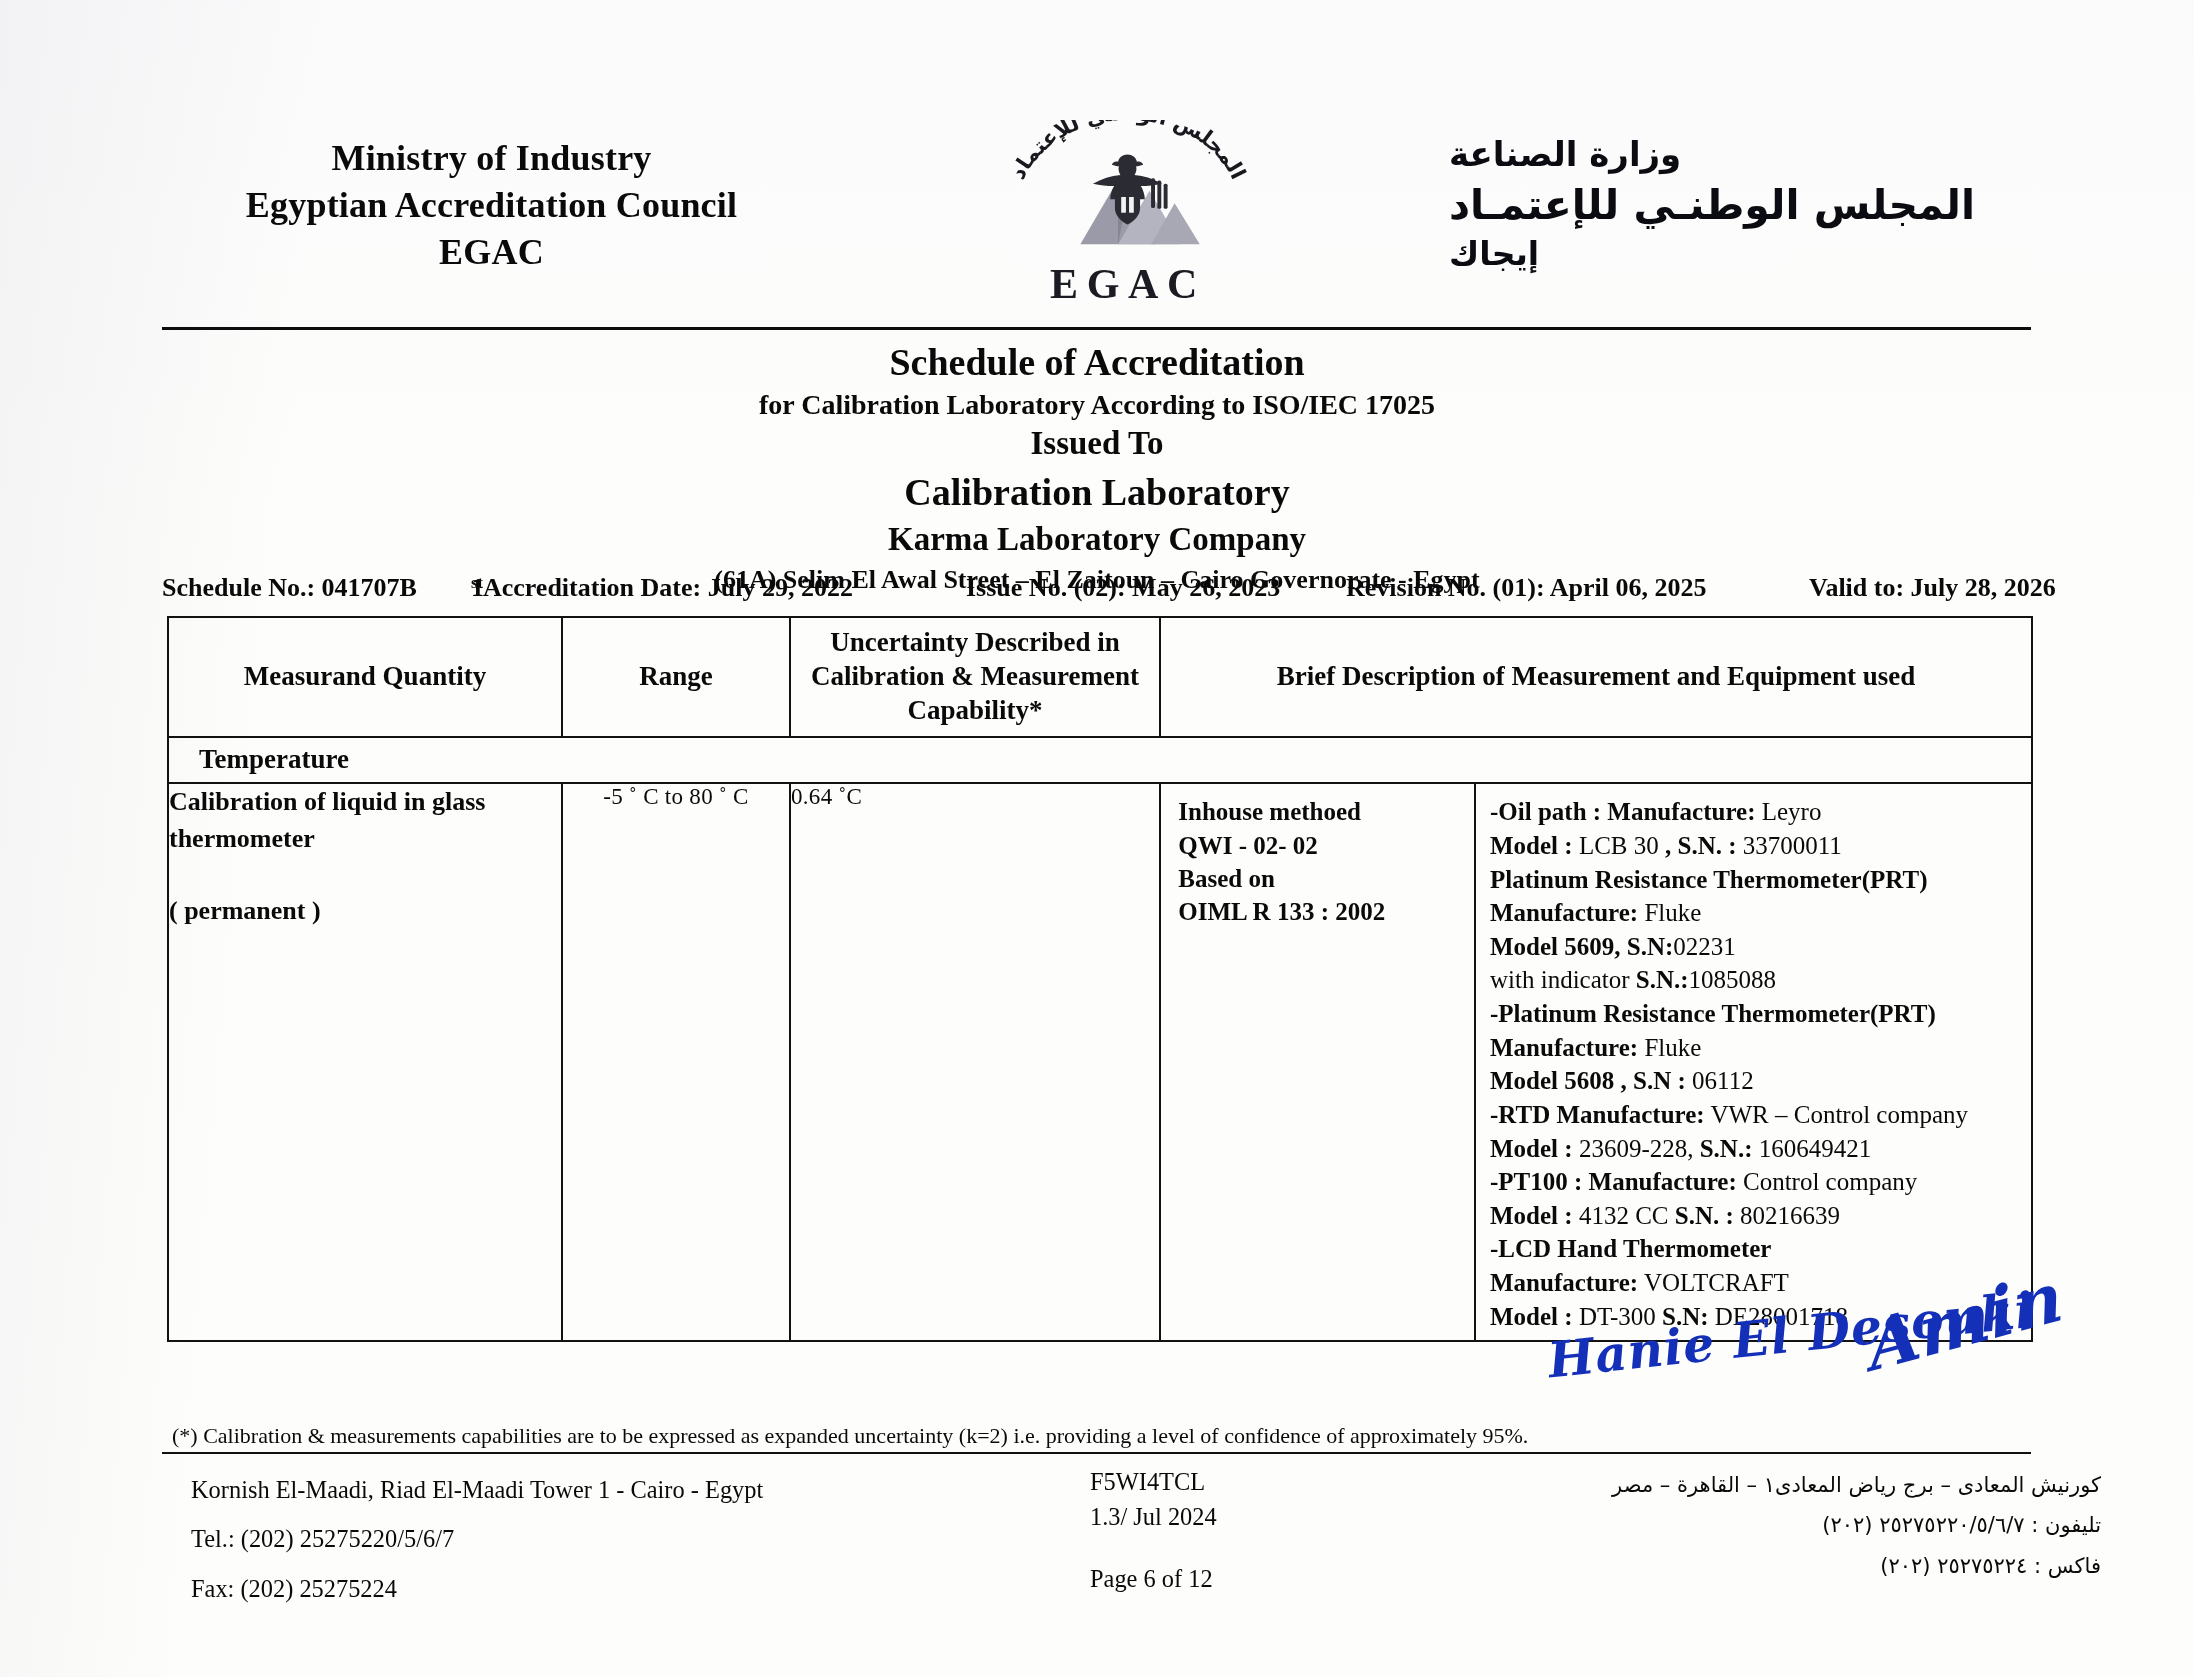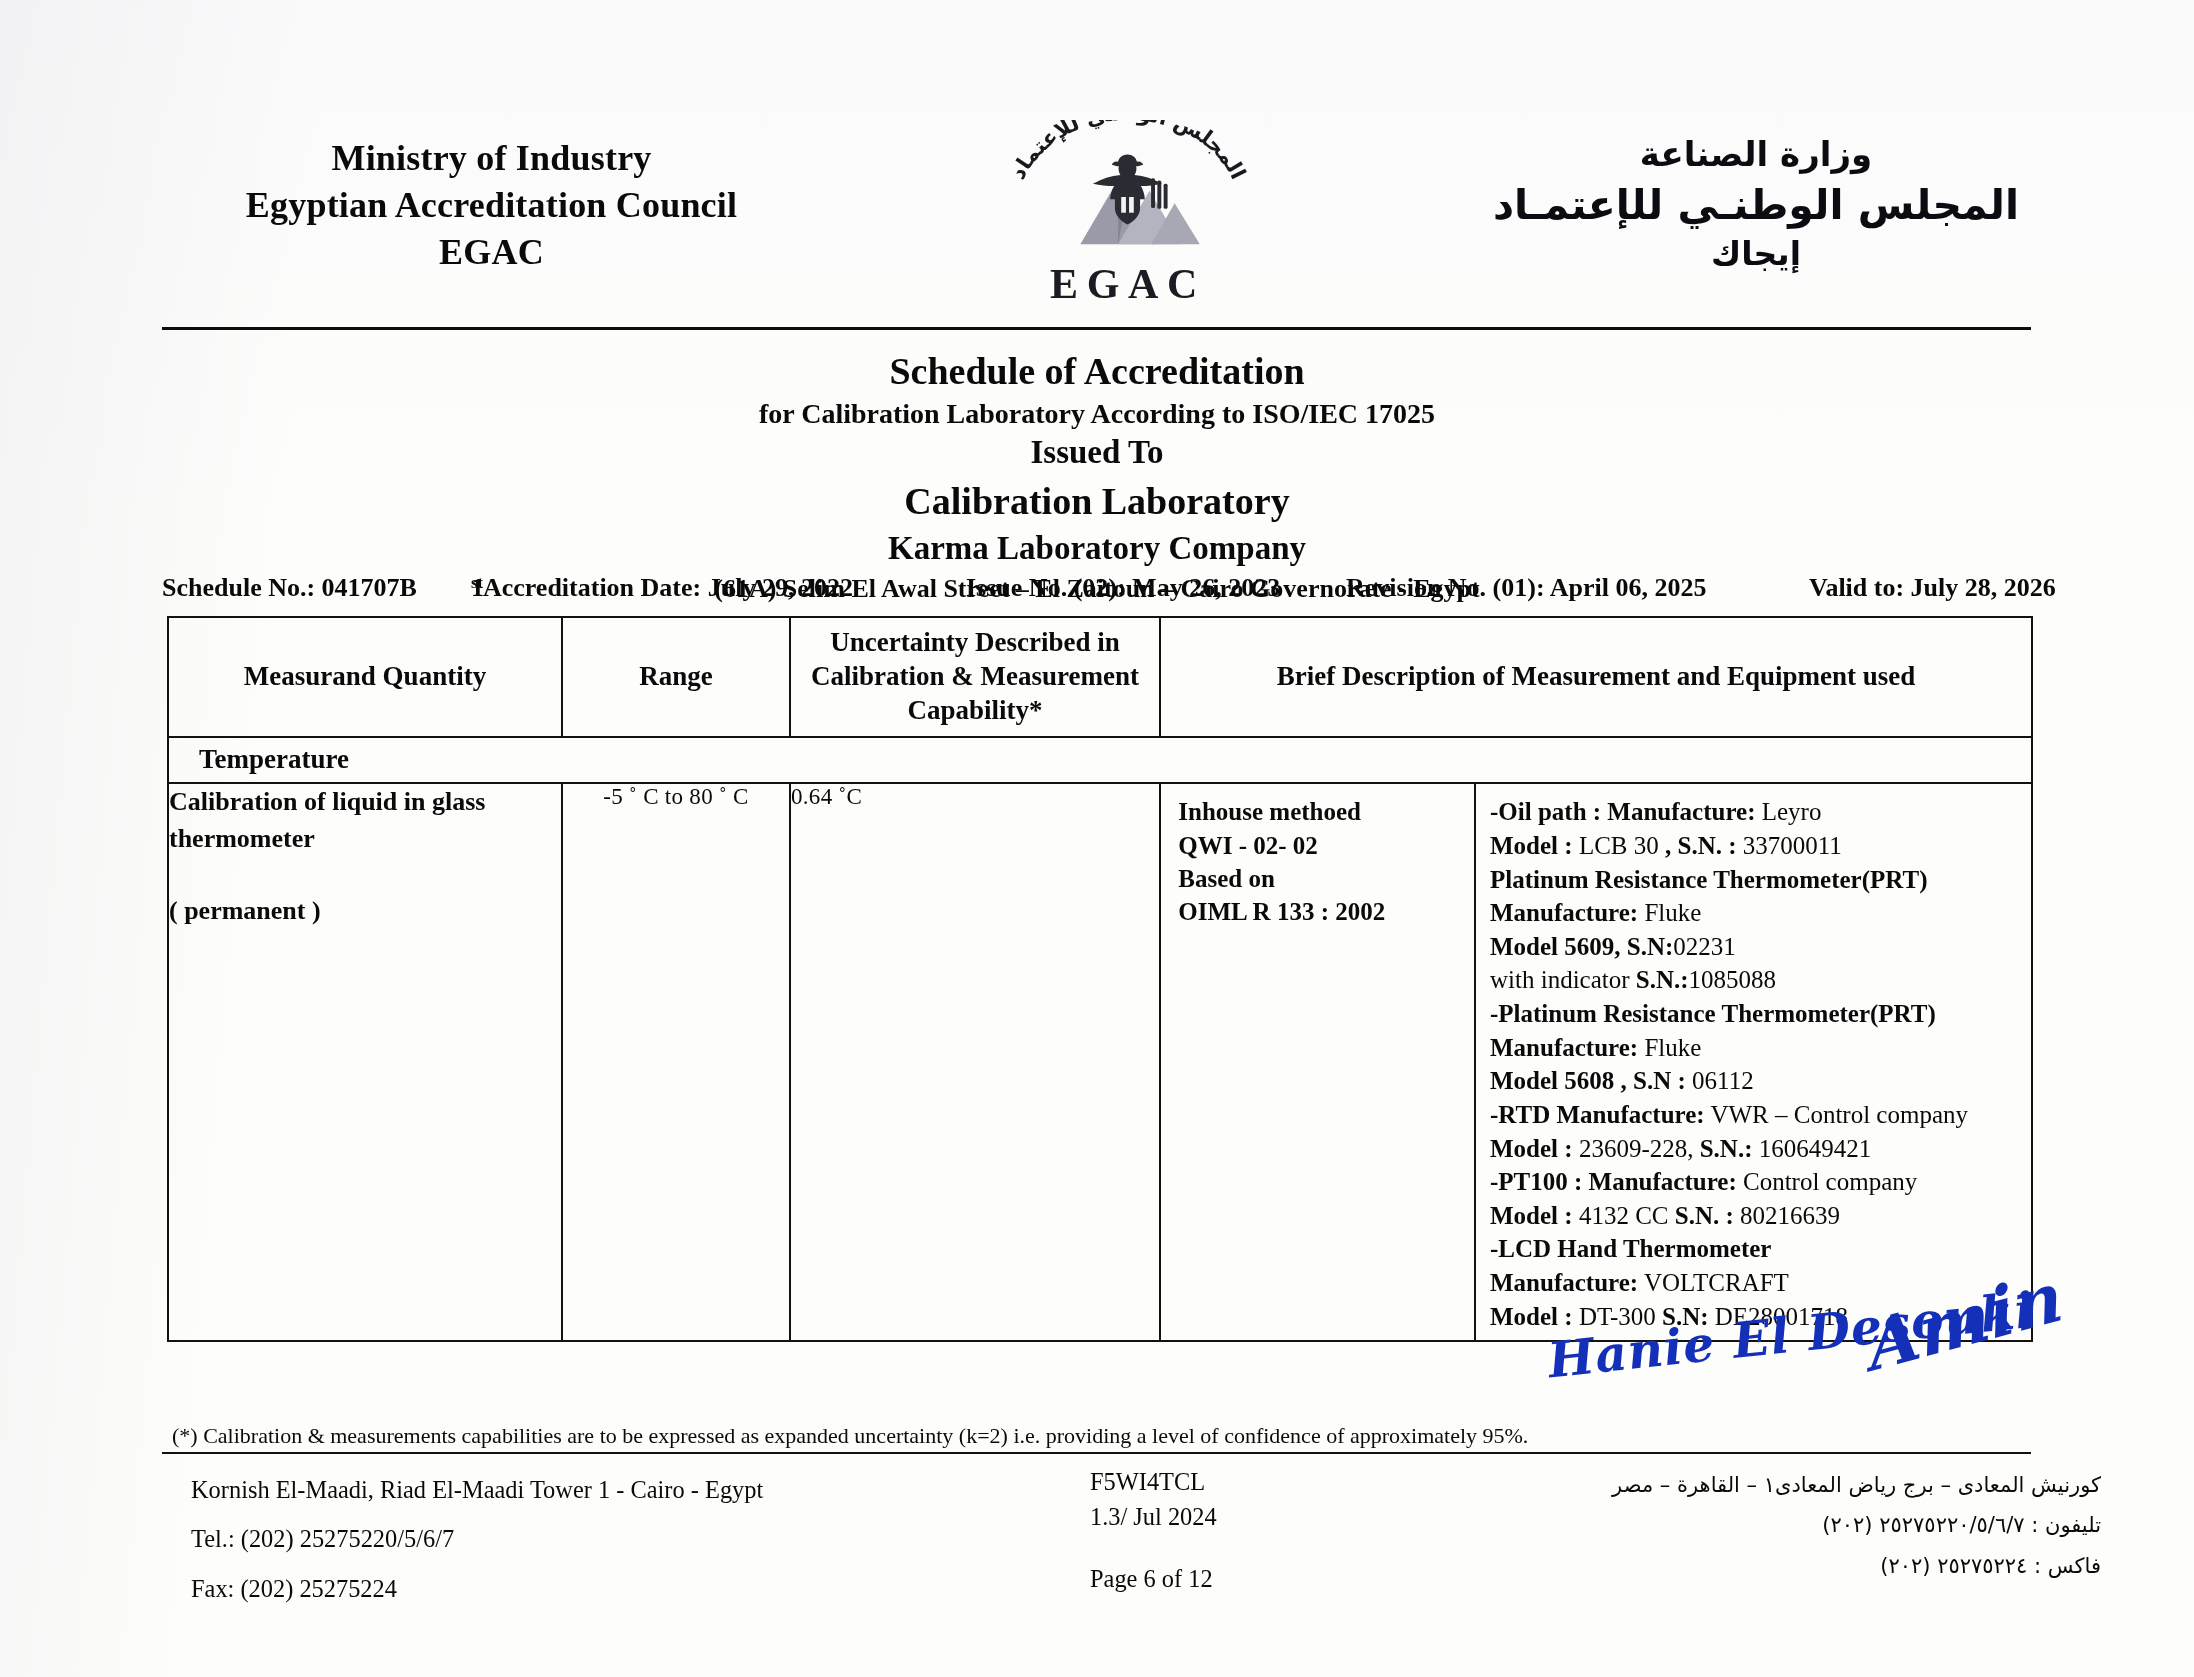--- a/index.html
+++ b/index.html
@@ -81,21 +81,21 @@
     letter-spacing: 8.7px;
     color: #1b1b23;
     font-family: "Liberation Serif", serif;
   }
 
   .arabic-block {
     position: absolute;
     right: 150px;
     top: 14px;
     width: 614px;
-    text-align: center;
+    text-align: left;
     direction: rtl;
     font-family: "DejaVu Sans", sans-serif;
     color: #0b0b12;
     line-height: 1.34;
   }
   .ar1 { font-size: 34px; font-weight: bold; }
   .ar2 { font-size: 41px; font-weight: bold; letter-spacing: 0.8px; }
   .ar3 { font-size: 33px; font-weight: bold; }
 
   .rule-top {
@@ -108,21 +108,21 @@
   }
 
   
   .title-block {
     position: absolute;
     top: 334px;
     left: 0;
     width: 2194px;
     text-align: center;
   }
-  .t-main   { font-size: 38px; font-weight: bold; margin-top: 15px; }
+  .t-main   { font-size: 38px; font-weight: bold; margin-top: 6px; }
   .t-sub    { font-size: 28px; font-weight: bold; margin-top: 4.7px; }
   .t-issued { font-size: 33px; font-weight: bold; margin-top: 4.7px; }
   .t-lab    { font-size: 38px; font-weight: bold; margin-top: 7.9px; }
   .t-comp   { font-size: 33px; font-weight: bold; margin-top: 6.3px; }
   .t-addr   { font-size: 26px; font-weight: bold; margin-top: 7.9px; }
 
   
   .meta-line {
     position: absolute;
     top: 573px;

